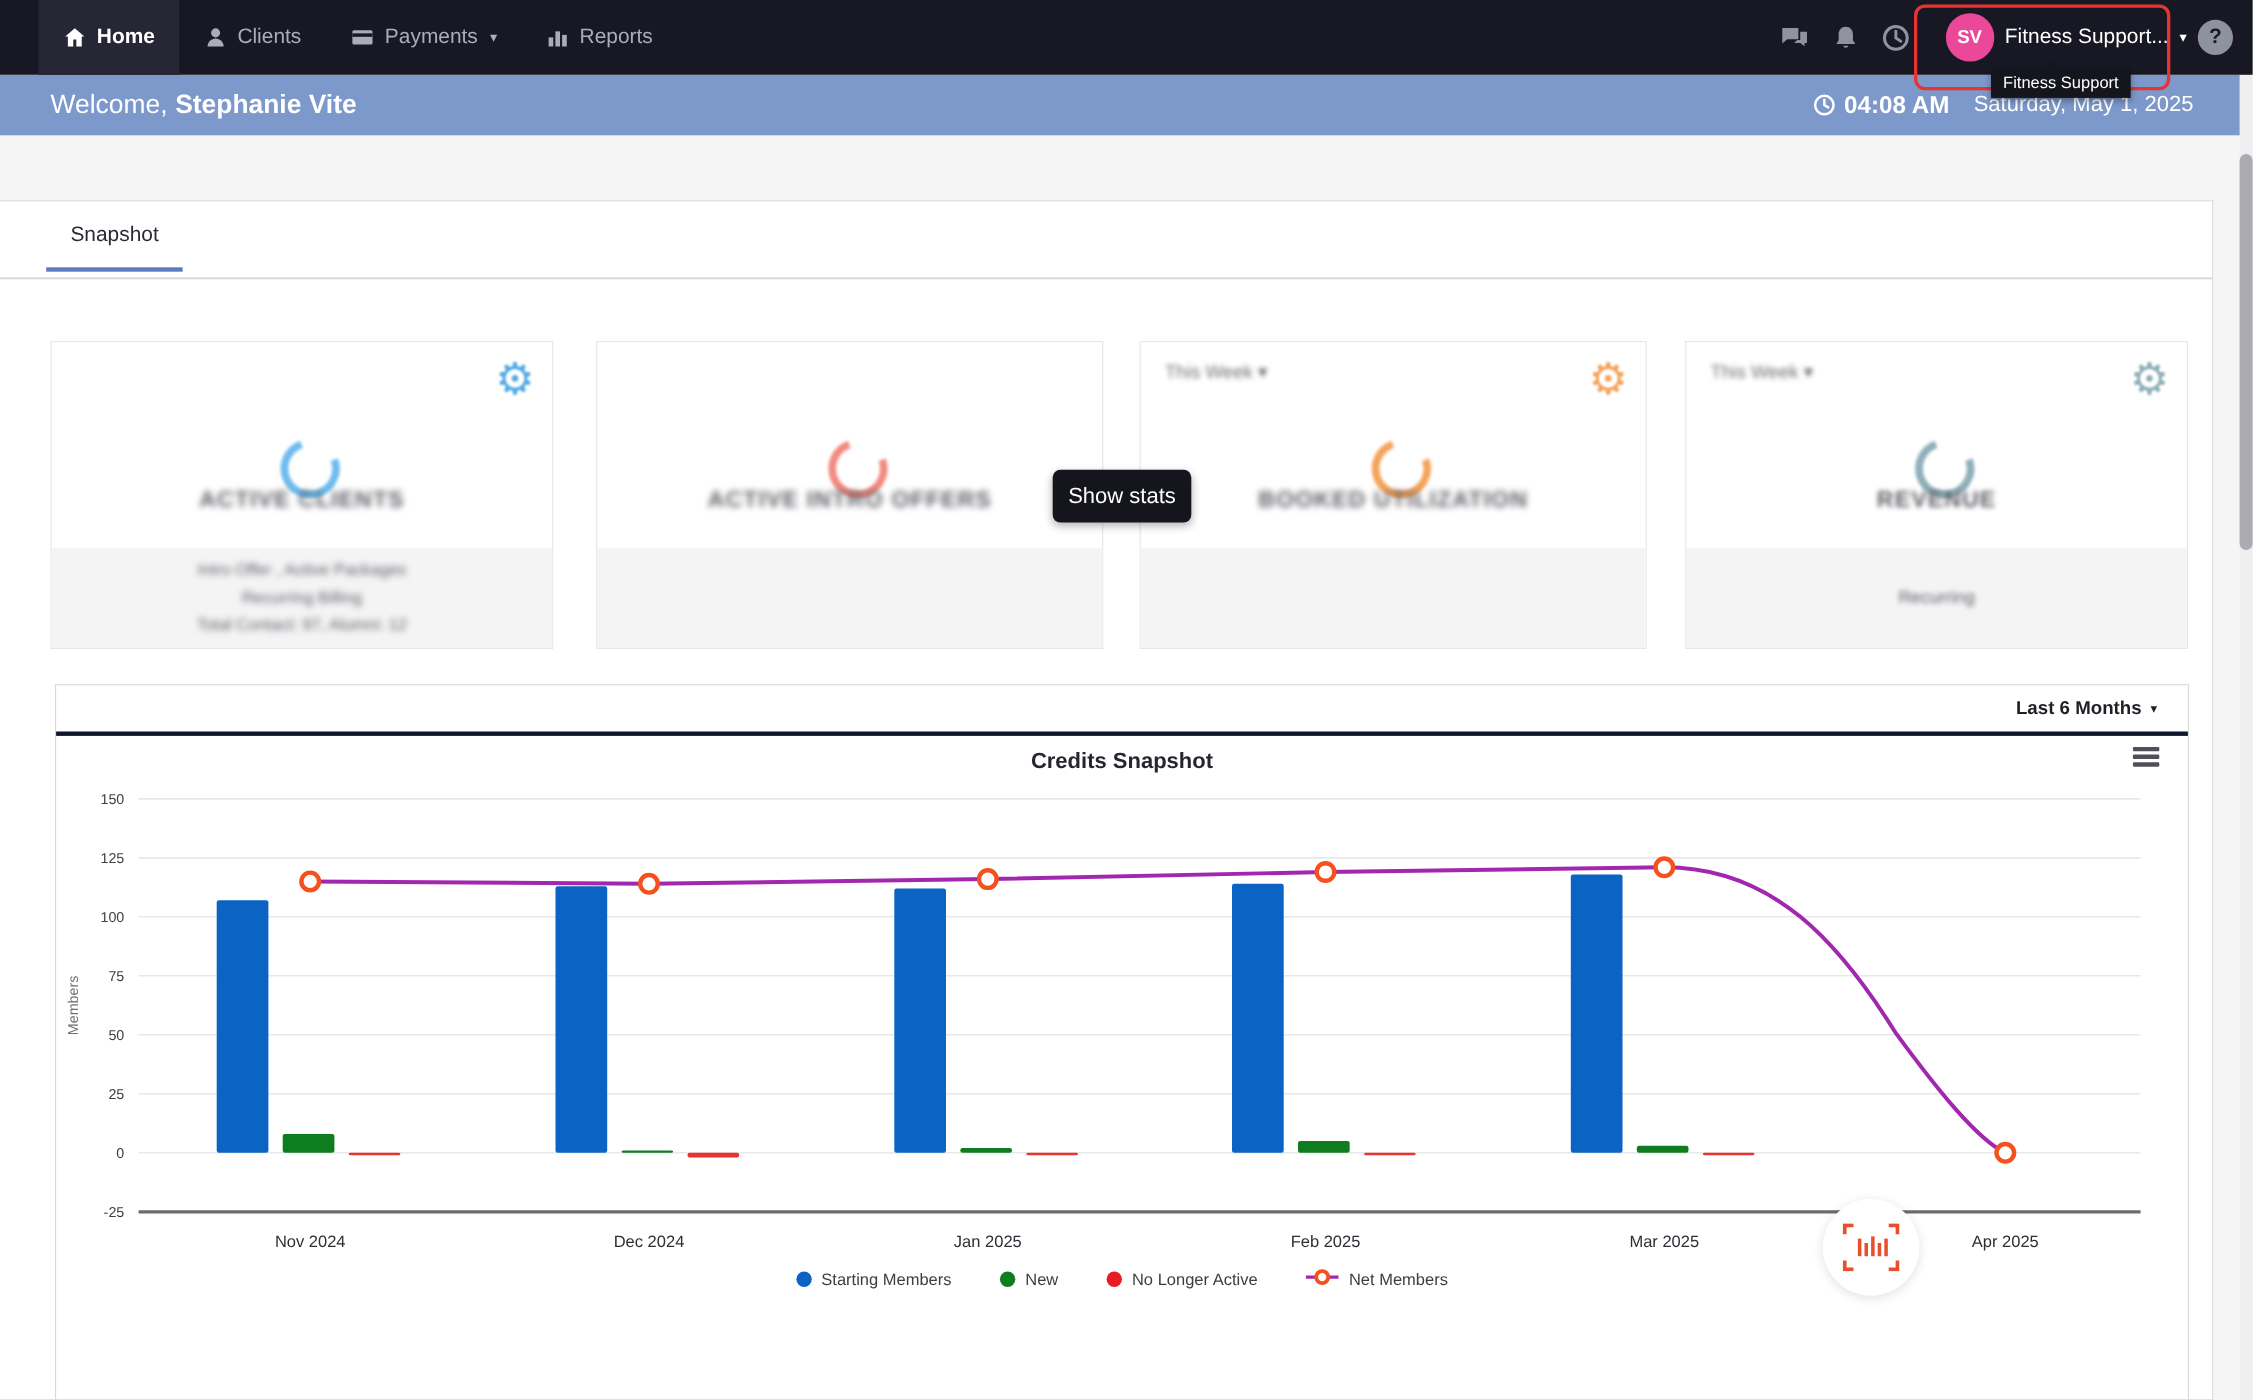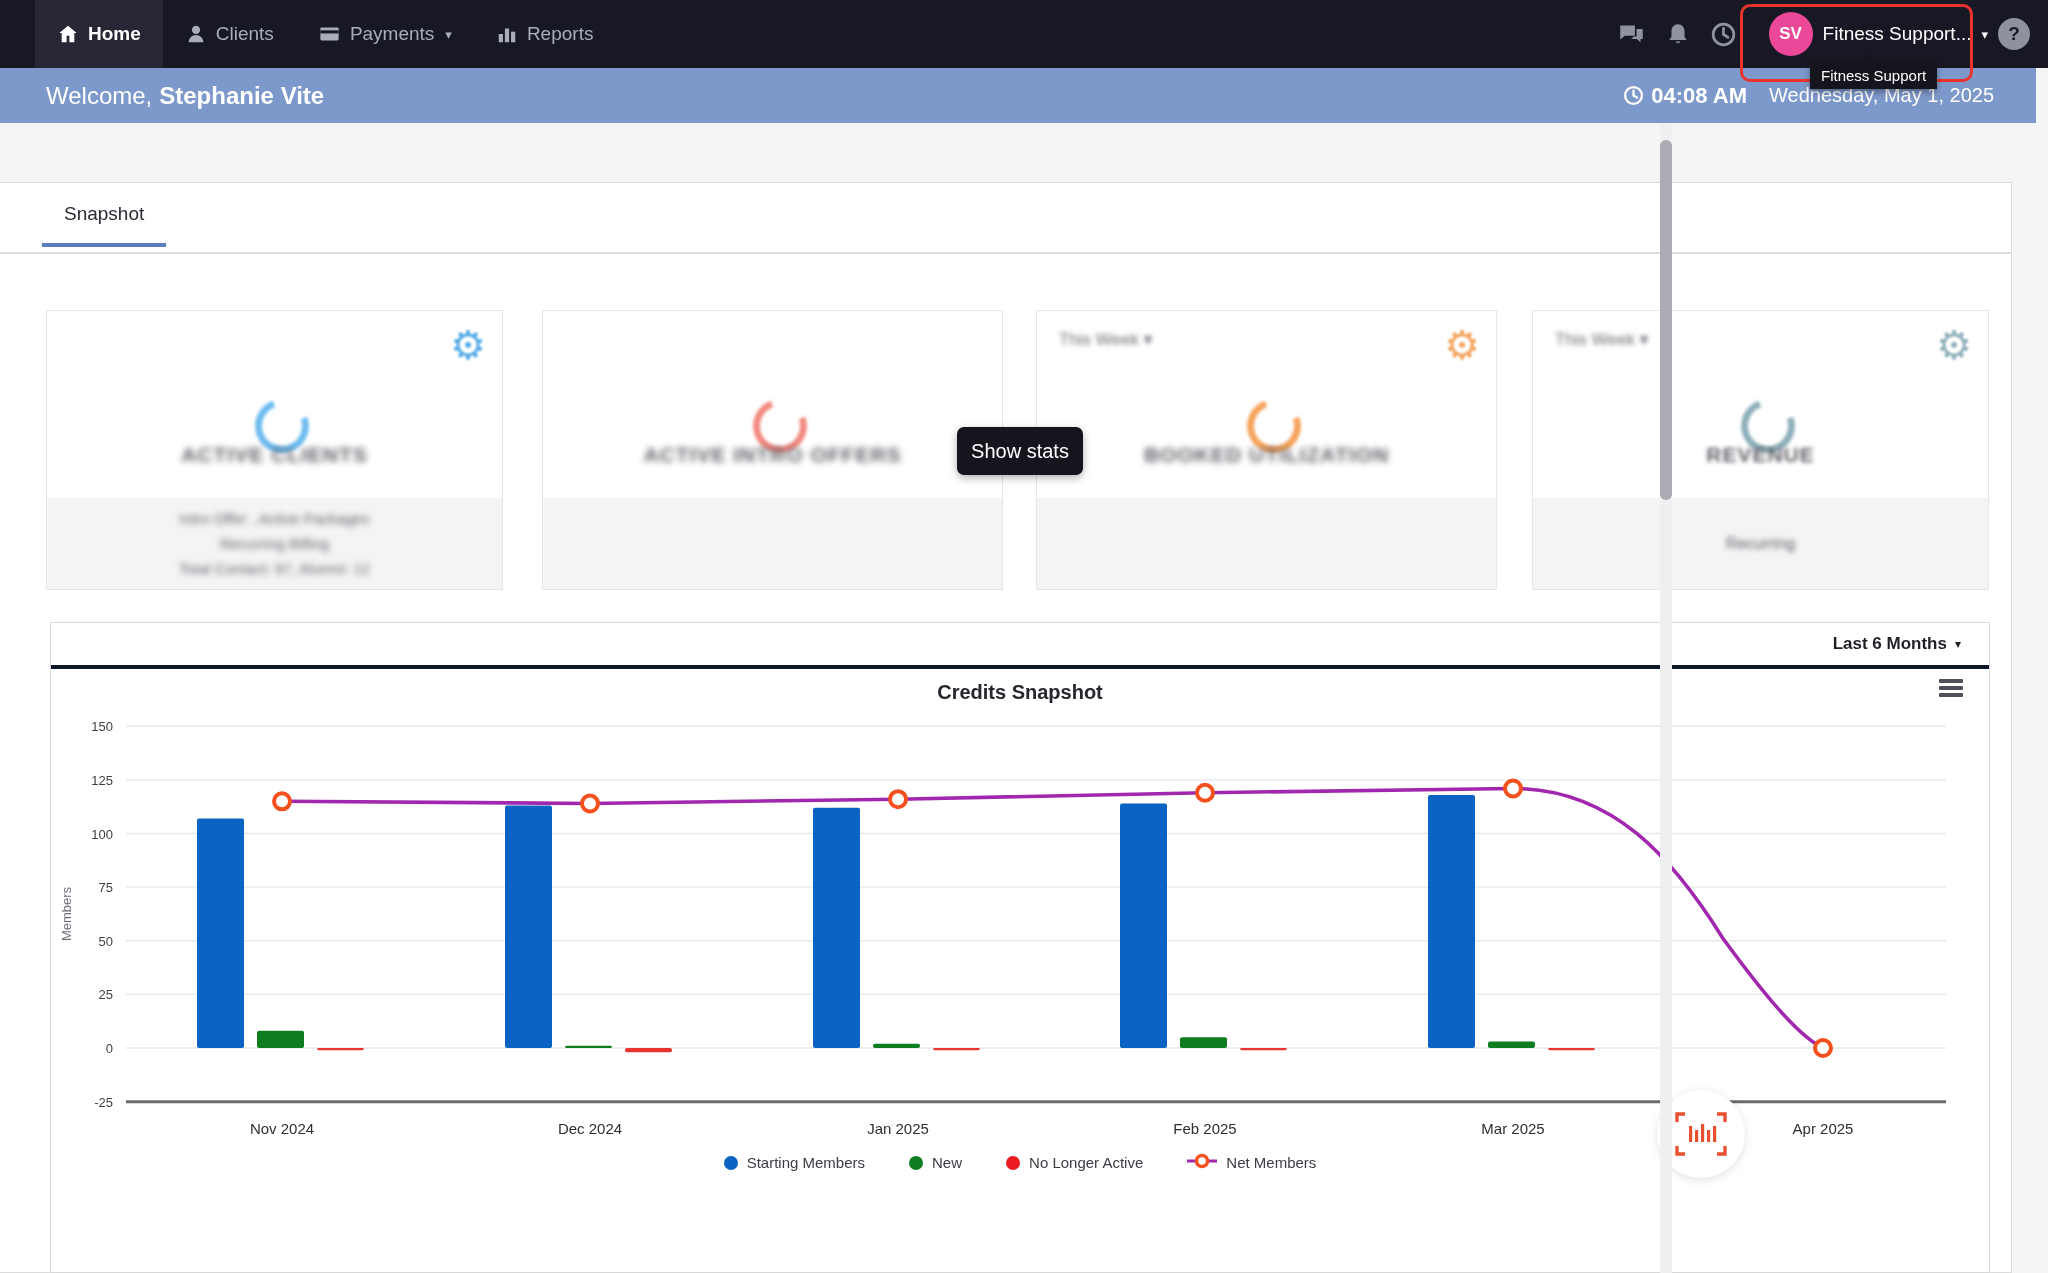--- a/index.html
+++ b/index.html
@@ -1,17 +1,17 @@
 <!DOCTYPE html>
 <html><head>
 <meta charset="utf-8">
 <style>
   html,body{margin:0;padding:0;}
   body{width:2048px;height:1273px;overflow:hidden;font-family:"Liberation Sans","DejaVu Sans",sans-serif;background:#F5F5F6;position:relative;}
-  #app{position:absolute;inset:0;width:1672px;height:1273px;}
+  #app{position:absolute;inset:0;width:2048px;height:1273px;}
 
   
   .topnav{position:absolute;left:0;top:0;width:2048px;height:68px;background:#181824;display:flex;align-items:stretch;z-index:30;}
   .nav-items{display:flex;align-items:stretch;padding-left:35px;}
   .nav-item{display:flex;align-items:center;gap:9px;padding:0 22px;color:#A9ADB8;font-size:19px;cursor:pointer;}
   .nav-item.active{background:#262634;color:#FFFFFF;font-weight:bold;}
   .nav-item svg{display:block;}
   .nav-caret{font-size:13px;margin-left:2px;}
   .nav-right{position:absolute;right:0;top:0;height:68px;display:flex;align-items:center;}
   .tool-icon{width:46px;height:46px;display:flex;align-items:center;justify-content:center;cursor:pointer;}
@@ -155,21 +155,21 @@
       <b>Stephanie Vite</b>
     </div>
     <div class="welcome-right">
       <span class="time-wrap">
         <svg width="21" height="21" viewBox="0 0 24 24">
             <circle cx="12" cy="12" r="9.6" fill="none" stroke="#FFFFFF" stroke-width="2.6"></circle>
             <path d="M12 6.5V12l4 2.4" fill="none" stroke="#FFFFFF" stroke-width="2.6" stroke-linecap="round"></path>
           </svg>
         <span>04:08 AM</span>
       </span>
-      <span class="date-text">Wednesday, May 1, 2025</span>
+      <span class="date-text">Saturday, May 1, 2025</span>
     </div>
   </div>
 
   <div class="main-panel">
     <div class="tabrow">
       <div class="tab active">Snapshot</div>
     </div>
   </div>
 
   <div class="card" style="left:46px;width:457px;">

